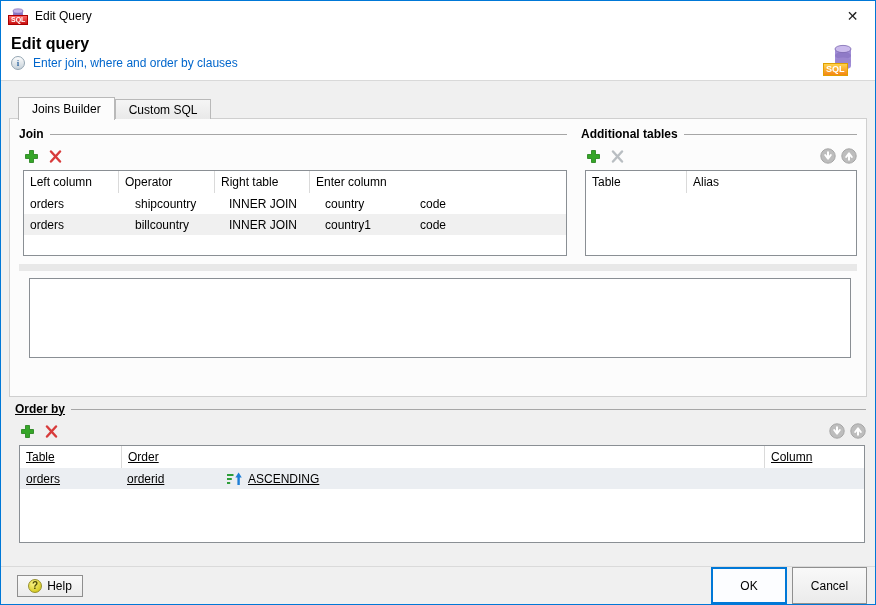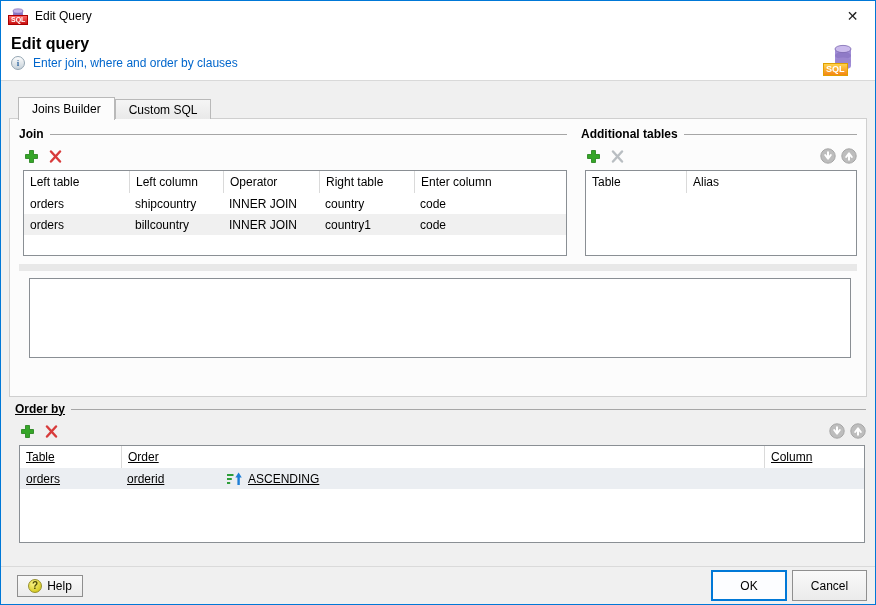--- a/index.html
+++ b/index.html
@@ -80,21 +80,21 @@
                font-family:"Liberation Sans",sans-serif; font-size:12px; }
 
   .orderby { margin-top:4px; padding:0 1px 0 6px;text-decoration:underline; }
 
   .order-cell { display:flex; align-items:center; }
   .order-cell svg { margin-right:6px; }
 
   
   .footer { height:38px; flex:0 0 auto; border-top:1px solid #dadada; background:#f0f0f0;
             display:flex; align-items:center; padding:0 8px 0 16px; }
-  .btn { height:31px; border:1px solid #8f8f8f; background:linear-gradient(#f9f9f9,#ebebeb);
+  .btn { height:37px; border:1px solid #8f8f8f; background:linear-gradient(#f9f9f9,#ebebeb);
          display:flex; align-items:center; justify-content:center; font-size:12px;
          font-family:"Liberation Sans",sans-serif; }
   .help-btn { width:66px; height:22px; gap:5px; }
   .footer .spacer { flex:1; }
   .ok-btn { width:76px; border:2px solid #0078d7; background:#fcfdff; }
   .cancel-btn { width:75px; margin-left:5px; }
   .help-icon { width:14px; height:14px; border-radius:50%; background:radial-gradient(circle at 35% 30%,#faf387,#d9ce2a 70%,#b5a912);
                border:1px solid #97902a; color:#4c4a06; font-weight:bold; font-size:10px;
                display:flex; align-items:center; justify-content:center; }
 </style>
@@ -157,21 +157,20 @@
               </svg>
             </span>
             <span class="tool">
               <svg width="13" height="13" viewBox="0 0 13 13">
                 <path d="M2 1.5 L11 11.5 M11 1.5 L2 11.5" stroke="#d83b3b" stroke-width="2.4" stroke-linecap="round"></path>
               </svg>
             </span>
           </div>
           <div class="tbl join">
             <div class="tbl-h">
-              <span class="c jc0">Left table</span>
               <span class="c jc1">Left column</span>
               <span class="c jc2">Operator</span>
               <span class="c jc3">Right table</span>
               <span class="c jc4">Enter column</span>
             </div>
             <div class="tbl-r">
               <span class="c jc0">orders</span>
               <span class="c jc1">shipcountry</span>
               <span class="c jc2">INNER JOIN</span>
               <span class="c jc3">country</span>

